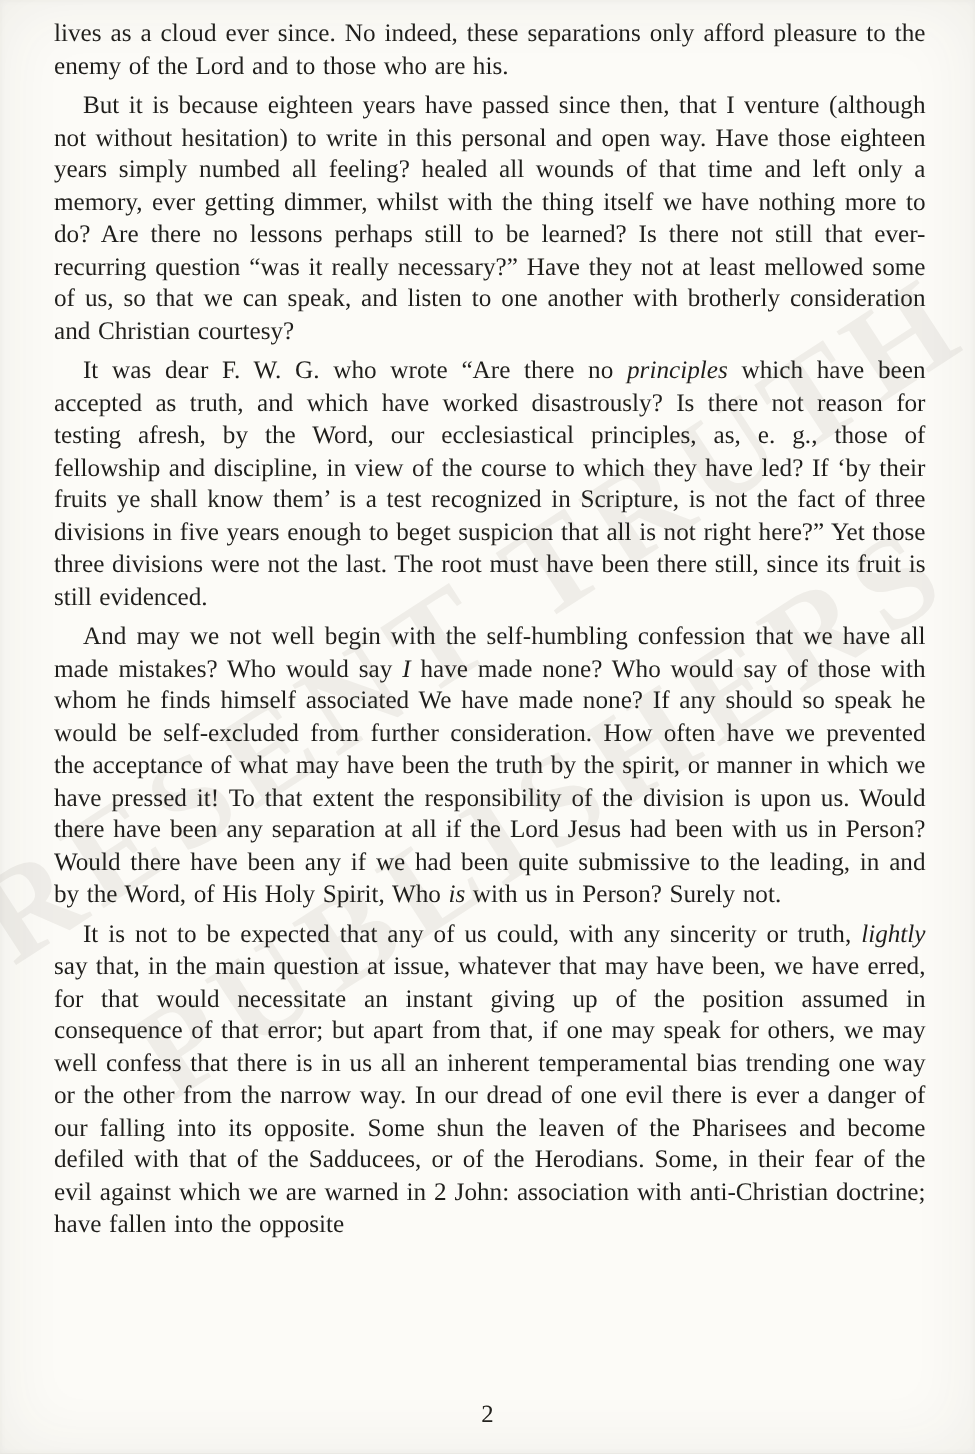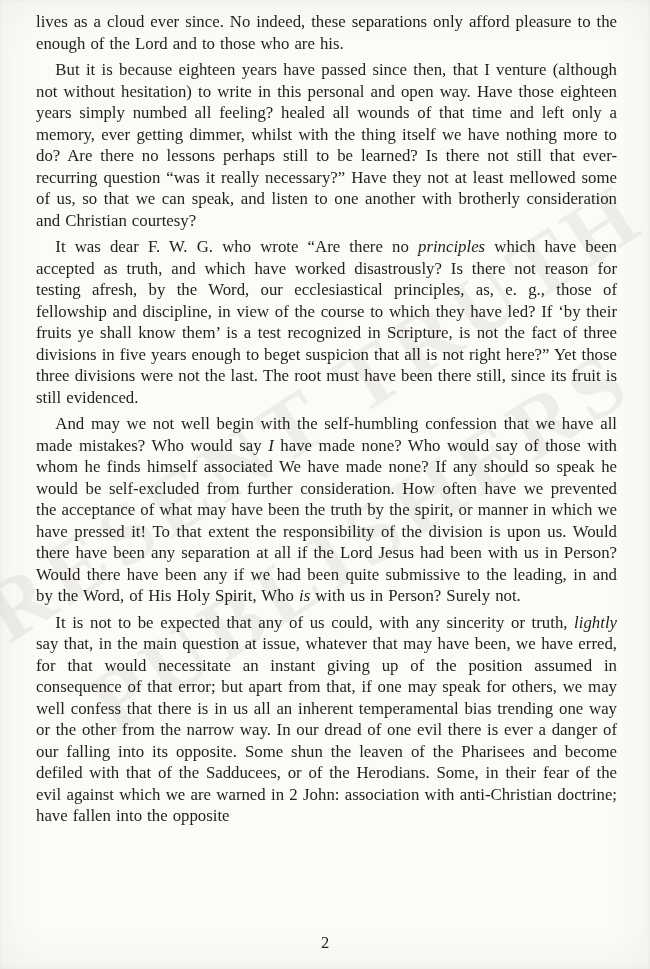--- a/index.html
+++ b/index.html
@@ -64,21 +64,21 @@
     color: #24231f;
   }
 </style>
 </head>
 <body>
 
 <div class="page">
   <div class="watermark">PRESENT TRUTH PUBLISHERS</div>
 
   <div class="body-text">
-      <p class="para no-indent"><span>lives as a cloud ever since.  No indeed, these separations only afford pleasure to the enough of the Lord and to those who are his.</span></p>
+      <p class="para no-indent"><span>lives as a cloud ever since.  No indeed, these separations only afford pleasure to the enemy of the Lord and to those who are his.</span></p>
       <p class="para"><span>But it is because eighteen years have passed since then, that I venture (although not without hesitation) to write in this personal and open way.  Have those eighteen years simply numbed all feeling? healed all wounds of that time and left only a memory, ever getting dimmer, whilst with the thing itself we have nothing more to do?  Are there no lessons perhaps still to be learned?  Is there not still that ever-recurring question “was it really necessary?”  Have they not at least mellowed some of us, so that we can speak, and listen to one another with brotherly consideration and Christian courtesy?</span></p>
       <p class="para"><span>It was dear F. W. G. who wrote “Are there no </span><i>principles</i><span> which have been accepted as truth, and which have worked disastrously?  Is there not reason for testing afresh, by the Word, our ecclesiastical principles, as, e. g., those of fellowship and discipline, in view of the course to which they have led?  If ‘by their fruits ye shall know them’ is a test recognized in Scripture, is not the fact of three divisions in five years enough to beget suspicion that all is not right here?”  Yet those three divisions were not the last.  The root must have been there still, since its fruit is still evidenced.</span></p>
       <p class="para"><span>And may we not well begin with the self-humbling confession that we have all made mistakes?  Who would say </span><i>I</i><span> have made none?  Who would say of those with whom he finds himself associated We have made none?  If any should so speak he would be self-excluded from further consideration.  How often have we prevented the acceptance of what may have been the truth by the spirit, or manner in which we have pressed it!  To that extent the responsibility of the division is upon us.  Would there have been any separation at all if the Lord Jesus had been with us in Person?  Would there have been any if we had been quite submissive to the leading, in and by the Word, of His Holy Spirit, Who </span><i>is</i><span> with us in Person?  Surely not.</span></p>
       <p class="para"><span>It is not to be expected that any of us could, with any sincerity or truth, </span><i>lightly</i><span> say that, in the main question at issue, whatever that may have been, we have erred, for that would necessitate an instant giving up of the position assumed in consequence of that error; but apart from that, if one may speak for others, we may well confess that there is in us all an inherent temperamental bias trending one way or the other from the narrow way.  In our dread of one evil there is ever a danger of our falling into its opposite.  Some shun the leaven of the Pharisees and become defiled with that of the Sadducees, or of the Herodians.  Some, in their fear of the evil against which we are warned in 2 John: association with anti-Christian doctrine; have fallen into the opposite</span></p>
     </div>
 
   <div class="page-number">2</div>
 </div>
 
 </body></html>

